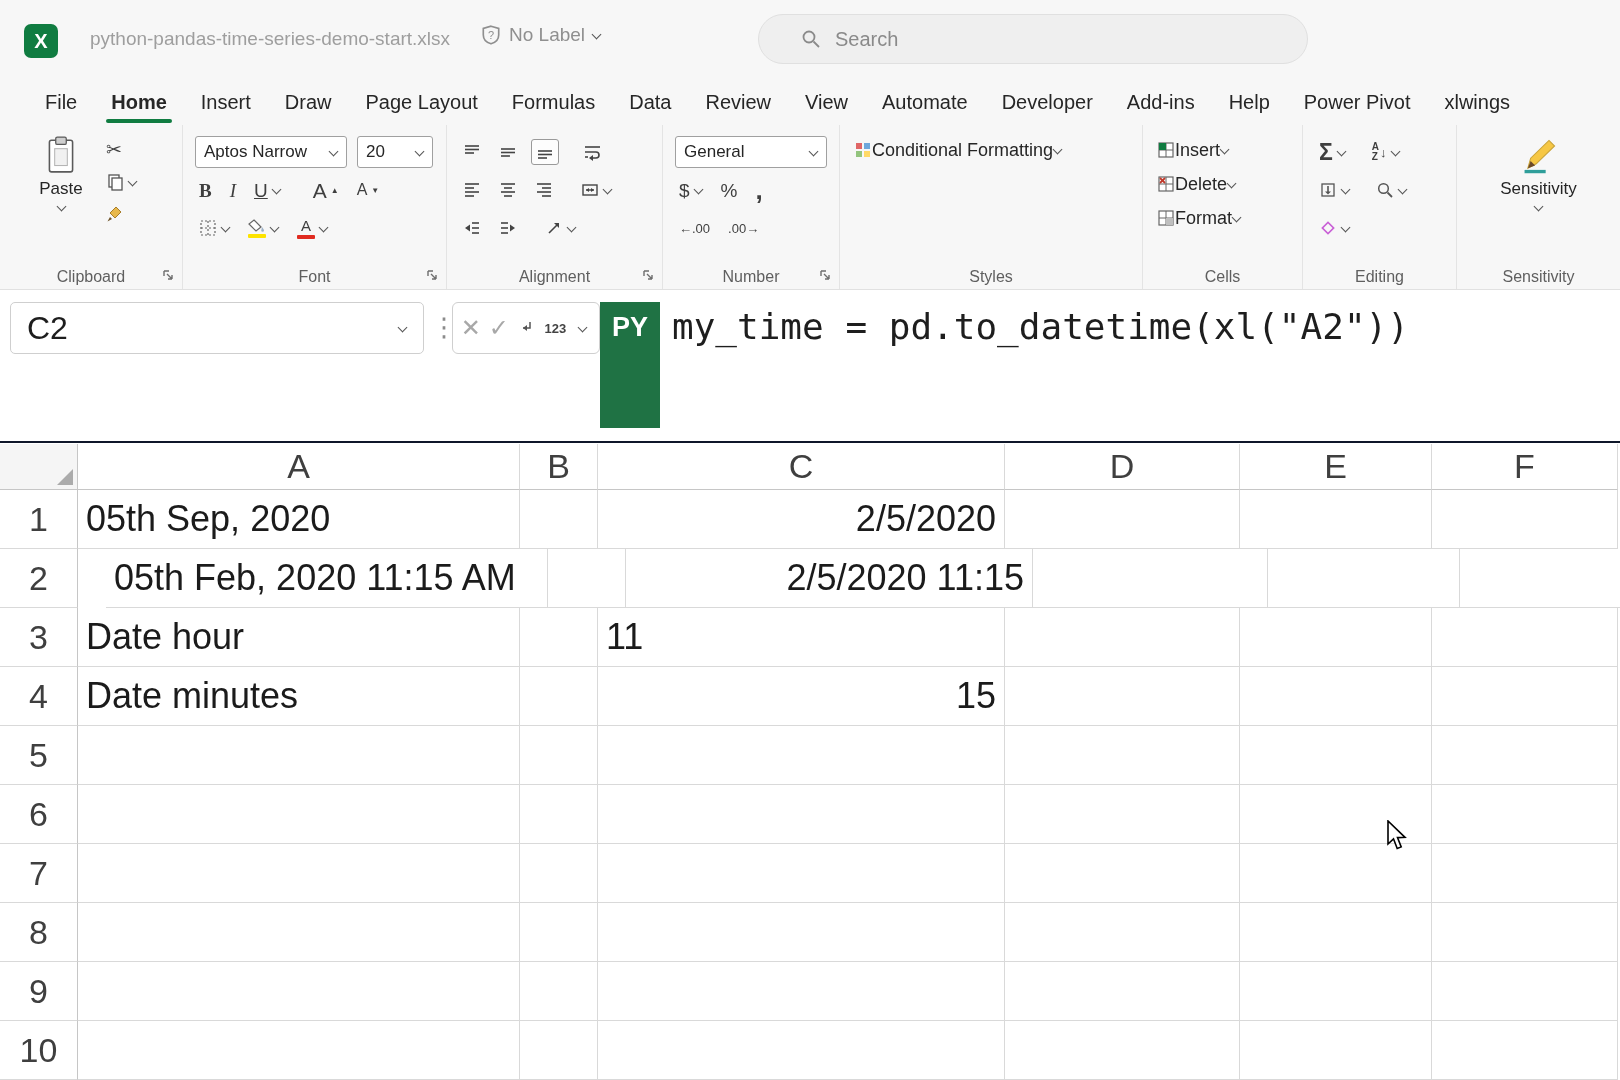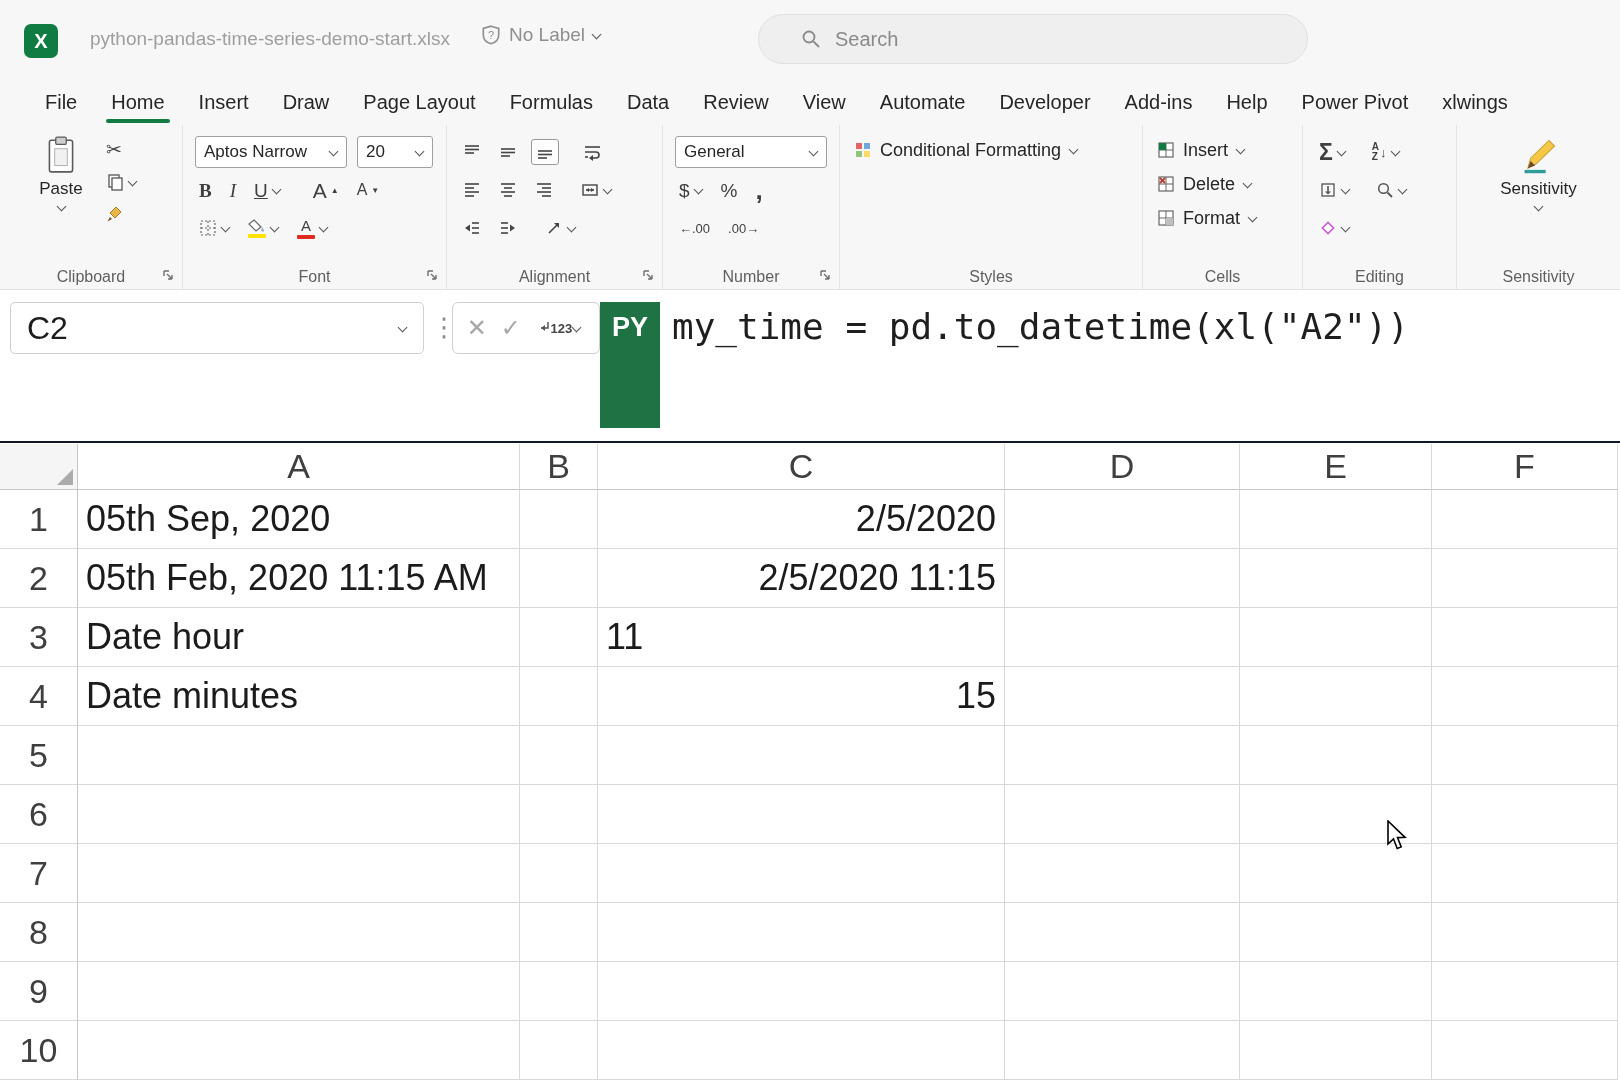--- a/index.html
+++ b/index.html
@@ -11,41 +11,41 @@
   .excel-logo{position:absolute;left:24px;top:24px;width:34px;height:34px;background:#107c41;border-radius:7px;
     display:flex;align-items:center;justify-content:center;color:#fff;font-weight:bold;font-size:20px;cursor:default}
   .doc-title{position:absolute;left:90px;top:28px;font-size:19px;color:#9e9e9e;white-space:nowrap}
   .label-btn{position:absolute;left:480px;top:24px;display:flex;align-items:center;gap:7px;color:#8f8f8f;font-size:19px}
   .search{position:absolute;left:758px;top:14px;width:550px;height:50px;border-radius:25px;background:#efefef;
     border:1px solid #e0e0e0;display:flex;align-items:center;gap:14px;padding-left:42px;color:#8a8a8a;font-size:20px}
 
   
   .menubar{height:45px;background:#f7f7f7;display:flex;align-items:stretch;padding-left:28px}
   .tab{display:flex;align-items:center;padding:0 17px;font-size:20px;color:#262626;cursor:default;position:relative}
-  .tab.active{font-weight:400}
+  .tab.active{font-weight:700}
   .tab.active::after{content:"";position:absolute;left:12px;right:12px;bottom:2px;height:4px;border-radius:2px;background:#107c41}
 
   
   .ribbon{height:165px;background:#f7f7f7;border-bottom:1px solid #e1e1e1;display:flex}
   .rgroup{position:relative;height:100%;border-right:1px solid #e4e4e4;flex:none}
   .glabel{position:absolute;bottom:3px;left:0;right:0;text-align:center;font-size:16px;color:#5f5f5f}
   .launcher{position:absolute;bottom:7px;right:7px;line-height:0}
   .rrow{display:flex;align-items:center;gap:10px;margin:0 12px;height:38px}
   .rrow.first{margin-top:8px}
   .glyph{color:#3f3f3f;font-size:19px;line-height:1}
   .glyph.big{font-size:23px;font-weight:600}
   .chev{display:inline-block;width:9px;height:9px;position:relative;flex:none}
   .chev::after{content:"";position:absolute;left:1px;top:0;width:6px;height:6px;border-right:1.6px solid #555;border-bottom:1.6px solid #555;transform:rotate(45deg)}
   .sbtn{display:inline-flex;align-items:center;gap:4px;padding:3px 4px;border-radius:3px;cursor:default}
   .sbtn.sel{border:1px solid #9a9a9a;background:#fdfdfd}
   .combo{background:#fff;border:1px solid #a0a0a0;border-radius:3px;height:32px;display:flex;align-items:center;
     justify-content:space-between;padding:0 8px;font-size:17px;color:#262626;cursor:default}
   .stackbtn{display:inline-flex;flex-direction:column;align-items:center;gap:2px}
   .bar{display:block;width:18px;height:4px;border-radius:1px}
-  .mbtn{display:flex;align-items:center;gap:8px;height:34px;padding-left:14px;font-size:18px;color:#262626;cursor:default;white-space:nowrap}
+  .mbtn{display:flex;align-items:center;height:34px;padding-left:14px;font-size:18px;color:#262626;cursor:default;white-space:nowrap}
   .paste-btn{position:absolute;left:26px;top:10px;width:70px;display:flex;flex-direction:column;align-items:center;gap:4px;font-size:17px;color:#262626}
   .clip-stack{position:absolute;left:102px;top:12px;display:flex;flex-direction:column;gap:8px}
   .sens-btn{position:absolute;left:0;right:0;top:12px;display:flex;flex-direction:column;align-items:center;gap:4px;font-size:17px;color:#262626}
   .sort-icon{display:inline-flex;align-items:center;gap:1px}
   .sort-letters{display:flex;flex-direction:column;line-height:1;font-size:10px;font-weight:bold;color:#3f3f3f}
   .sort-arrow{font-size:13px;color:#3f3f3f}
   .mini-num{font-size:13px;color:#3f3f3f;letter-spacing:0}
 
   
   .formula-row{position:relative;height:153px;background:#fff;border-bottom:2px solid #0f172a}
@@ -470,21 +470,21 @@
 
 <div class="formula-row">
   <div class="name-box">
     <span>C2</span>
     <span class="chev"></span>
   </div>
   <div class="fdots">⋮</div>
   <div class="fx-box">
     <span class="fx-cancel">✕</span>
     <span class="fx-check">✓</span>
-    <span class="sbtn" style="gap:0">
+    <span class="sbtn" style="gap:12px">
       <svg class="icn" width="12" height="14" viewBox="0 0 12 14">
         <path d="M9 1v6H2" fill="none" stroke="#555" stroke-width="1.5"></path>
         <polygon points="2,7 6,4 6,10" fill="#555"></polygon>
       </svg>
       <span style="font-size:13px;font-weight:bold;color:#444">123</span>
       <span class="chev"></span>
     </span>
   </div>
   <div class="py-badge">PY</div>
   <div class="formula-text">my_time = pd.to_datetime(xl("A2"))</div>
@@ -507,21 +507,21 @@
         <div class="rowh">1</div>
         <div class="cell" style="width: 442px; text-align: left;">05th Sep, 2020</div>
         <div class="cell" style="width: 78px;"></div>
         <div class="cell" style="width: 407px; text-align: right;">2/5/2020</div>
         <div class="cell" style="width: 235px;"></div>
         <div class="cell" style="width: 192px;"></div>
         <div class="cell" style="width: 186px;"></div>
       </div>
       <div class="grow">
         <div class="rowh">2</div>
-        <div class="cell" style="width: 442px; text-align: left;">05th Feb, 2020 11:15 AM</div>
+        <div class="cell" style="width: 442px; text-align: left; margin-left: 28px;">05th Feb, 2020 11:15 AM</div>
         <div class="cell" style="width: 78px;"></div>
         <div class="cell" style="width: 407px; text-align: right;">2/5/2020 11:15</div>
         <div class="cell" style="width: 235px;"></div>
         <div class="cell" style="width: 192px;"></div>
         <div class="cell" style="width: 186px;"></div>
       </div>
       <div class="grow">
         <div class="rowh">3</div>
         <div class="cell" style="width: 442px; text-align: left;">Date hour</div>
         <div class="cell" style="width: 78px;"></div>

